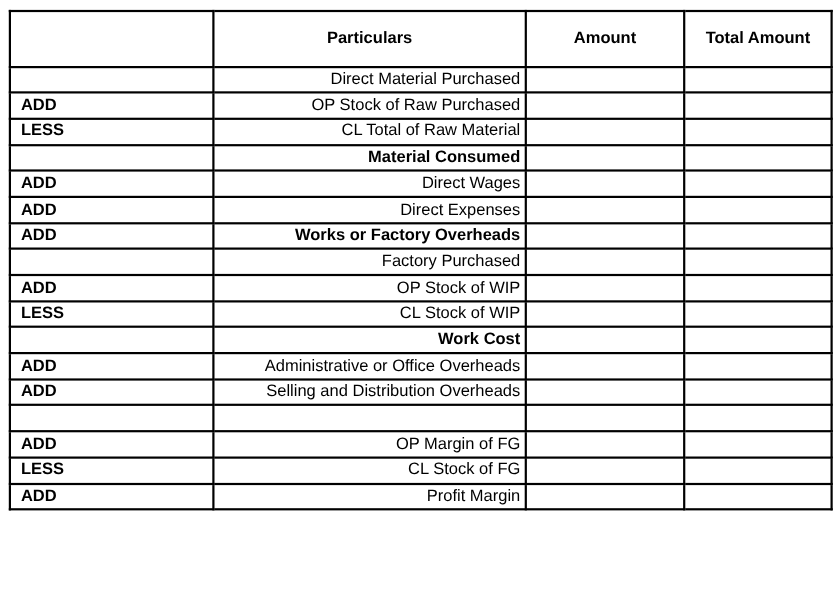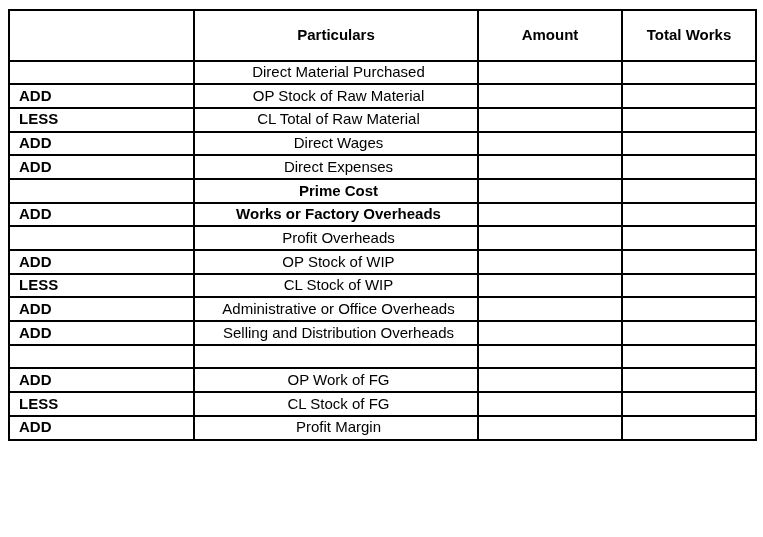--- a/index.html
+++ b/index.html
@@ -42,21 +42,21 @@
     font-weight: bold;
     text-align: center;
     padding: 16px 2px;
   }
   td.op-cell {
     font-weight: bold;
     text-align: left;
     margin-left: 36px;
   }
   td.particular-cell {
-    text-align: center;
+    text-align: right;
   }
   td.particular-cell.bold {
     font-weight: bold;
   }
   td.amount-cell,
   td.total-cell {
     text-align: right;
   }
 </style>
 </head>
@@ -68,95 +68,101 @@
       <col style="width:185px">
       <col style="width:284px">
       <col style="width:144px">
       <col style="width:134px">
     </colgroup>
     <thead>
       <tr>
         <th></th>
         <th>Particulars</th>
         <th>Amount</th>
-        <th>Total Works</th>
+        <th>Total Amount</th>
       </tr>
     </thead>
     <tbody>
   <tr>
     <td class="op-cell"></td>
     <td class="particular-cell">Direct Material Purchased</td>
     <td class="amount-cell"></td>
     <td class="total-cell"></td>
   </tr>
 
   <tr>
     <td class="op-cell">ADD</td>
-    <td class="particular-cell">OP Stock of Raw Material</td>
+    <td class="particular-cell">OP Stock of Raw Purchased</td>
     <td class="amount-cell"></td>
     <td class="total-cell"></td>
   </tr>
 
   <tr>
     <td class="op-cell">LESS</td>
     <td class="particular-cell">CL Total of Raw Material</td>
     <td class="amount-cell"></td>
     <td class="total-cell"></td>
   </tr>
 
+  <tr>
+    <td class="op-cell"></td>
+    <td class="particular-cell bold">Material Consumed</td>
+    <td class="amount-cell"></td>
+    <td class="total-cell"></td>
+  </tr>
 
   <tr>
     <td class="op-cell">ADD</td>
     <td class="particular-cell">Direct Wages</td>
     <td class="amount-cell"></td>
     <td class="total-cell"></td>
   </tr>
 
   <tr>
     <td class="op-cell">ADD</td>
     <td class="particular-cell">Direct Expenses</td>
     <td class="amount-cell"></td>
     <td class="total-cell"></td>
   </tr>
 
-  <tr>
-    <td class="op-cell"></td>
-    <td class="particular-cell bold">Prime Cost</td>
-    <td class="amount-cell"></td>
-    <td class="total-cell"></td>
-  </tr>
 
   <tr>
     <td class="op-cell">ADD</td>
     <td class="particular-cell bold">Works or Factory Overheads</td>
     <td class="amount-cell"></td>
     <td class="total-cell"></td>
   </tr>
 
   <tr>
     <td class="op-cell"></td>
-    <td class="particular-cell">Profit Overheads</td>
+    <td class="particular-cell">Factory Purchased</td>
     <td class="amount-cell"></td>
     <td class="total-cell"></td>
   </tr>
 
   <tr>
     <td class="op-cell">ADD</td>
     <td class="particular-cell">OP Stock of WIP</td>
     <td class="amount-cell"></td>
     <td class="total-cell"></td>
   </tr>
 
   <tr>
     <td class="op-cell">LESS</td>
     <td class="particular-cell">CL Stock of WIP</td>
     <td class="amount-cell"></td>
     <td class="total-cell"></td>
   </tr>
 
+  <tr>
+    <td class="op-cell"></td>
+    <td class="particular-cell bold">Work Cost</td>
+    <td class="amount-cell"></td>
+    <td class="total-cell"></td>
+  </tr>
 
   <tr>
     <td class="op-cell">ADD</td>
     <td class="particular-cell">Administrative or Office Overheads</td>
     <td class="amount-cell"></td>
     <td class="total-cell"></td>
   </tr>
 
 
   <tr>
@@ -168,21 +174,21 @@
 
   <tr>
     <td class="op-cell"></td>
     <td class="particular-cell"></td>
     <td class="amount-cell"></td>
     <td class="total-cell"></td>
   </tr>
 
   <tr>
     <td class="op-cell">ADD</td>
-    <td class="particular-cell">OP Work of FG</td>
+    <td class="particular-cell">OP Margin of FG</td>
     <td class="amount-cell"></td>
     <td class="total-cell"></td>
   </tr>
 
   <tr>
     <td class="op-cell">LESS</td>
     <td class="particular-cell">CL Stock of FG</td>
     <td class="amount-cell"></td>
     <td class="total-cell"></td>
   </tr>

